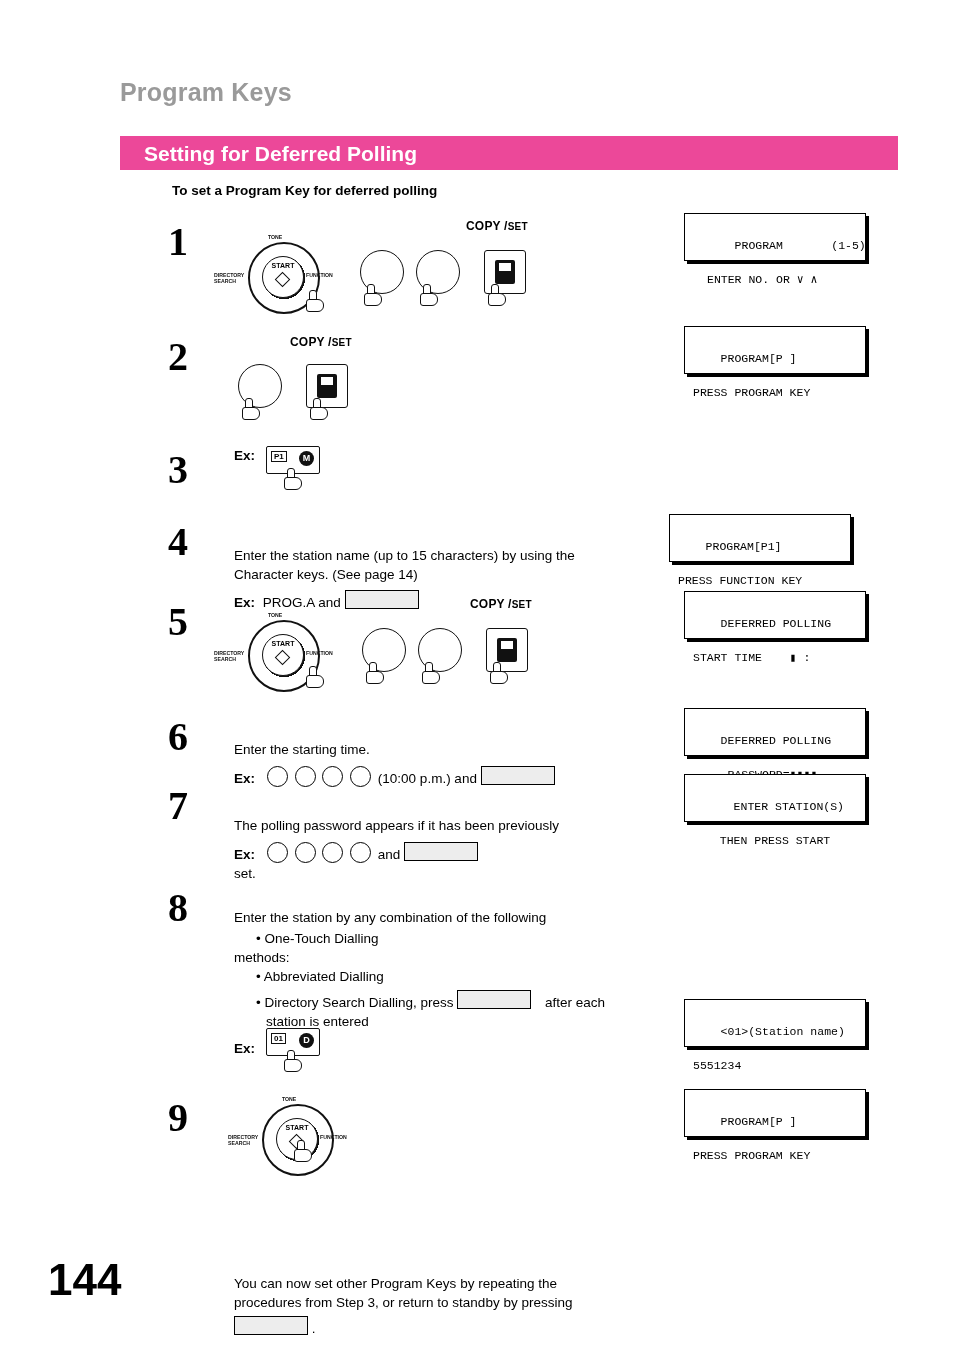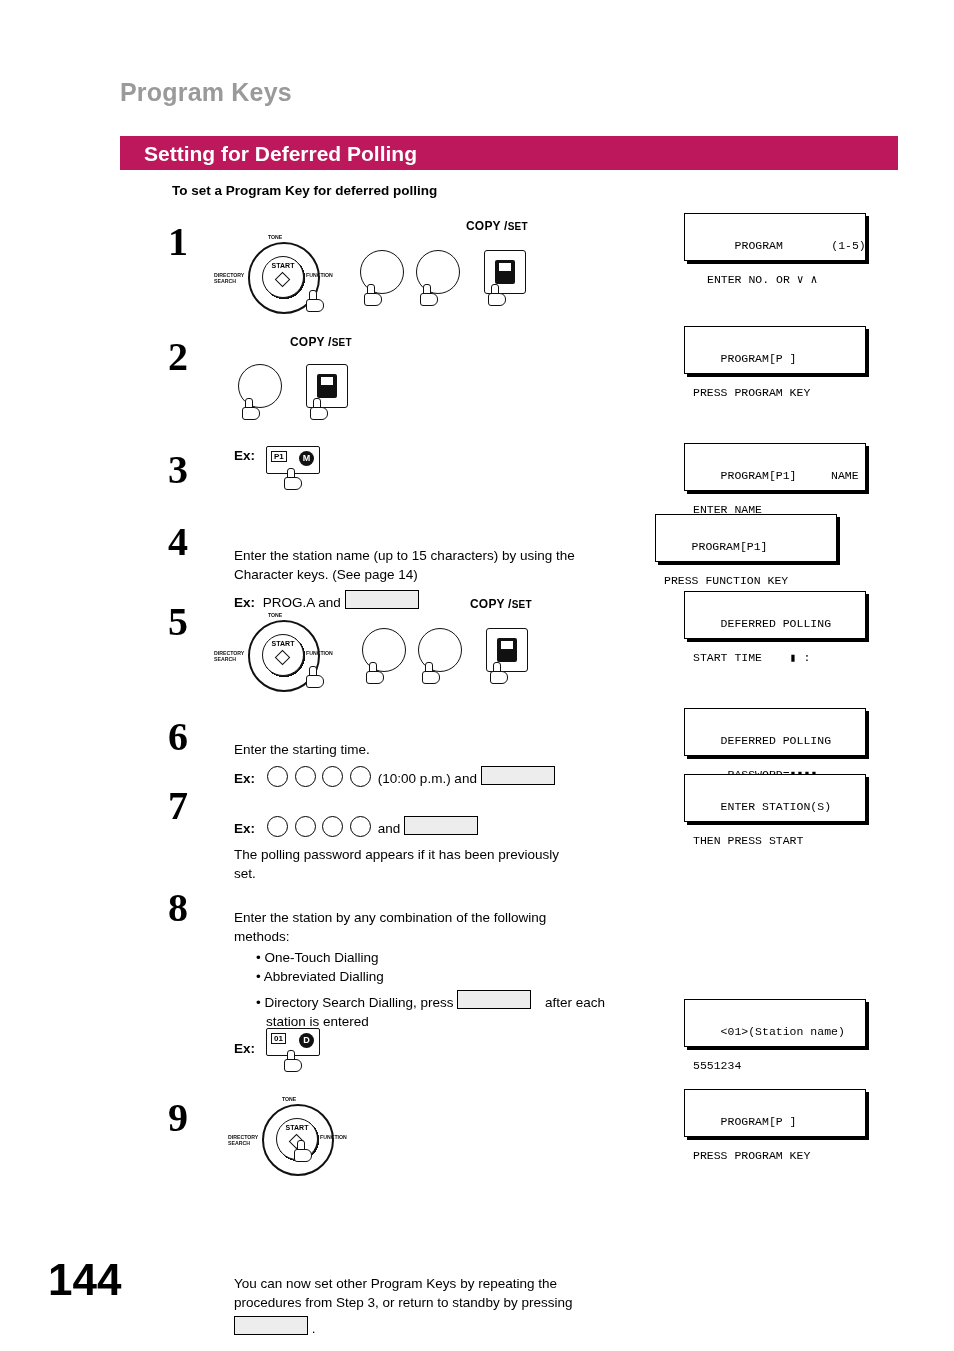--- a/index.html
+++ b/index.html
@@ -30,21 +30,21 @@
     font-weight: bold;
     color: #9a9a9a;
     letter-spacing: 0.2px;
   }
   .section-bar {
     position: absolute;
     left: 120px;
     top: 136px;
     width: 778px;
     height: 34px;
-    background: #be185d;
+    background: #ec4899;
   }
   .section-bar span {
     position: absolute;
     left: 24px;
     top: 6px;
     font-size: 21px;
     font-weight: bold;
     color: #ffffff;
   }
   .subtitle {
@@ -340,37 +340,33 @@
   </div>
 
   <div class="stepnum" style="left:168px; top:446px;">3</div>
   <div class="exlbl" style="left:234px; top:448px;">Ex:</div>
   <div class="pkey" style="left:266px; top:446px;">
     <div class="tag">P1</div>
     <div class="mark">M</div>
   </div>
   <div class="hand" style="left:284px; top:468px;"></div>
 
-  <div class="lcd" style="left:684px; top:443px;">
-    <span>PROGRAM[P1]     NAME</span>
-    <span class="l2">ENTER NAME</span>
-  </div>
 
   <div class="stepnum" style="left:168px; top:518px;">4</div>
   <div class="btext" style="left:234px; top:518px; width:430px;">
     <div>Enter the station name (up to 15 characters) by using the</div>
     <div>Character keys. (See page 14)</div>
     <div style="margin-top:6px;">
       <span class="bold">Ex:</span>
       <span style="margin-left:4px;">PROG.A and</span>
       <span class="keybox big"></span>
     </div>
   </div>
 
-  <div class="lcd" style="left:655px; top:514px;">
+  <div class="lcd" style="left:669px; top:514px;">
     <span>PROGRAM[P1]</span>
     <span class="l2">PRESS FUNCTION KEY</span>
   </div>
 
   <div class="stepnum" style="left:168px; top:598px;">5</div>
 
   <div class="copyset" style="left:470px; top:597px;">
     <span>COPY /</span><span class="set">SET</span>
   </div>
 
@@ -413,43 +409,43 @@
     </div>
   </div>
 
   <div class="lcd" style="left:684px; top:708px;">
     <span>DEFERRED POLLING</span>
     <span class="l2">     PASSWORD=▮▮▮▮</span>
   </div>
 
   <div class="stepnum" style="left:168px; top:782px;">7</div>
   <div class="btext just" style="left:234px; top:781px; width:430px;">
+    <div style="margin-top:7px;">The polling password appears if it has been previously</div>
     <div style="margin-top:7px;">
       <span class="bold">Ex:</span>
       <span class="circ" style="margin-left:8px;"></span>
       <span class="circ"></span>
       <span class="circ"></span>
       <span class="circ"></span>
       <span>and</span>
       <span class="keybox big"></span>
     </div>
-    <div style="margin-top:7px;">The polling password appears if it has been previously</div>
     <div>set.</div>
   </div>
 
-  <div class="lcd" style="left:684px; top:774px;">
+  <div class="lcd" style="left:684px; top:774px;text-align:center;">
     <span>ENTER STATION(S)</span>
     <span class="l2">THEN PRESS START</span>
   </div>
 
   <div class="stepnum" style="left:168px; top:884px;">8</div>
   <div class="btext just" style="left:234px; top:880px; width:430px;">
     <div>Enter the station by any combination of the following</div>
+    <div style="margin-left:22px; margin-top:2px;">• One-Touch Dialling</div>
     <div>methods:</div>
-    <div style="margin-left:22px; margin-top:2px;">• One-Touch Dialling</div>
     <div style="margin-left:22px;">• Abbreviated Dialling</div>
     <div style="margin-left:22px; margin-top:4px;">
       <span>• Directory Search Dialling, press</span>
       <span class="keybox big"></span>
       <span style="margin-left:10px;">after each</span>
     </div>
     <div style="margin-left:32px;">station is entered</div>
     <div style="margin-top:8px;" class="bold">Ex:</div>
   </div>
 

